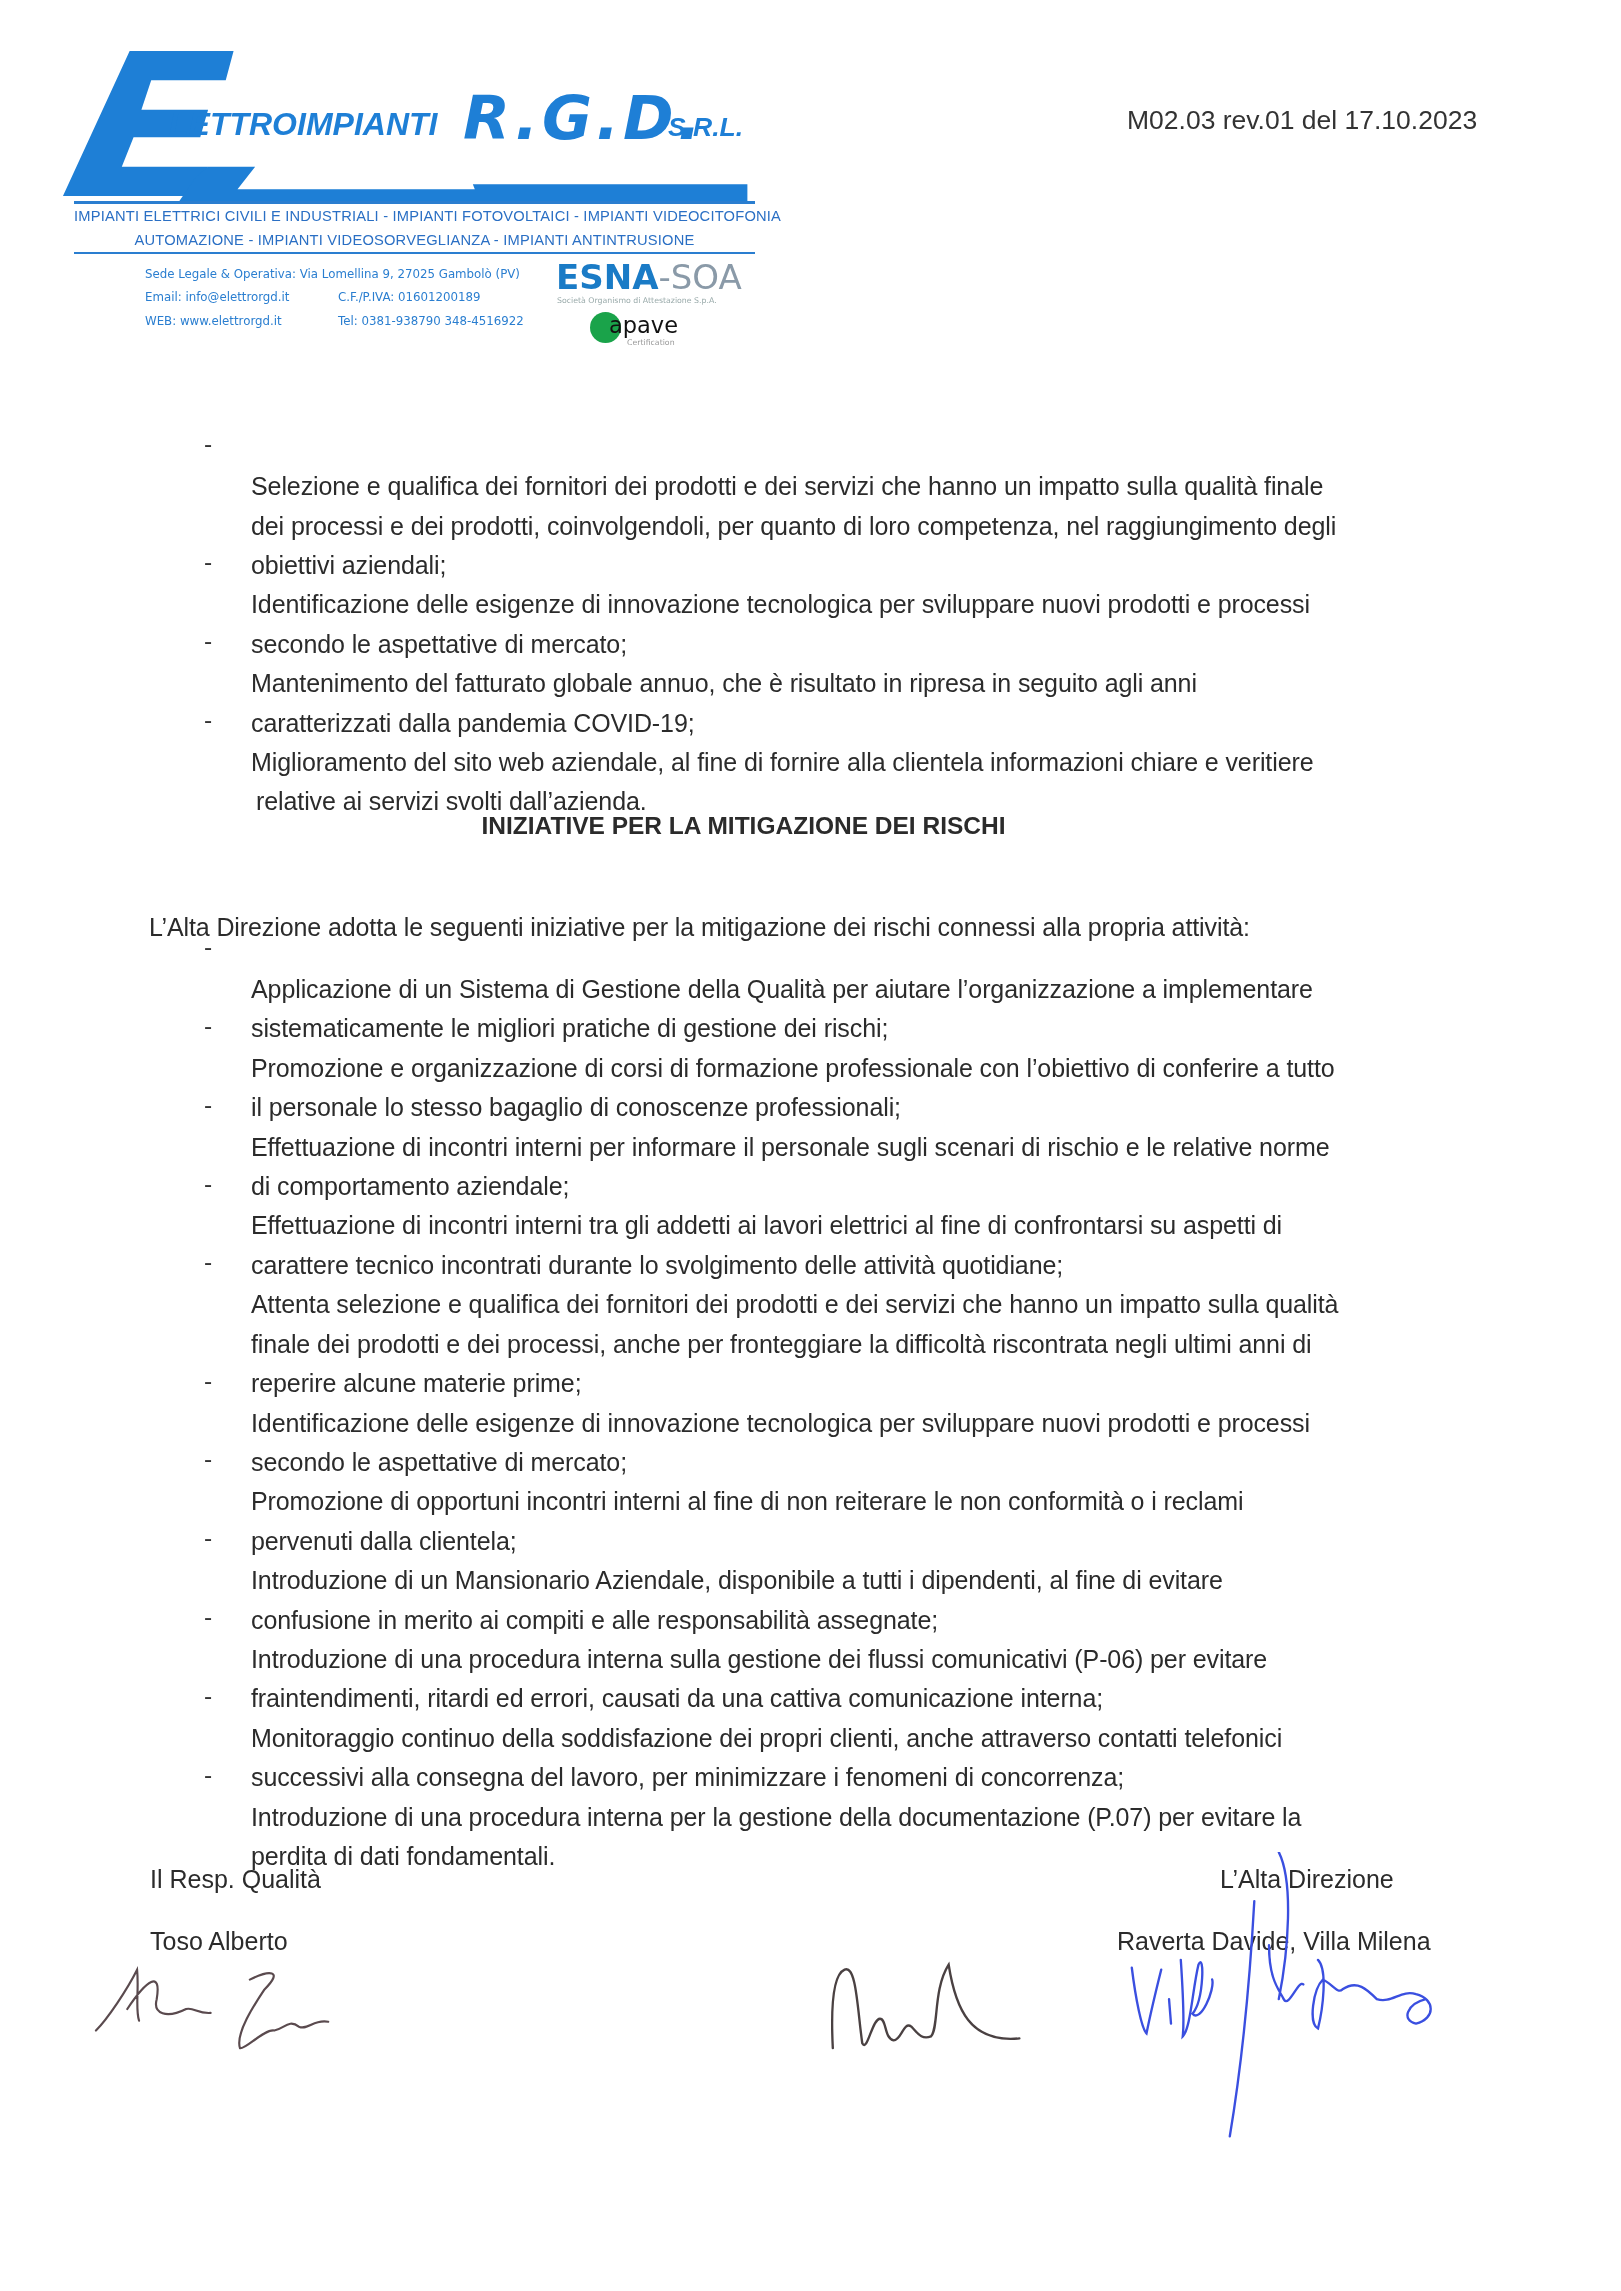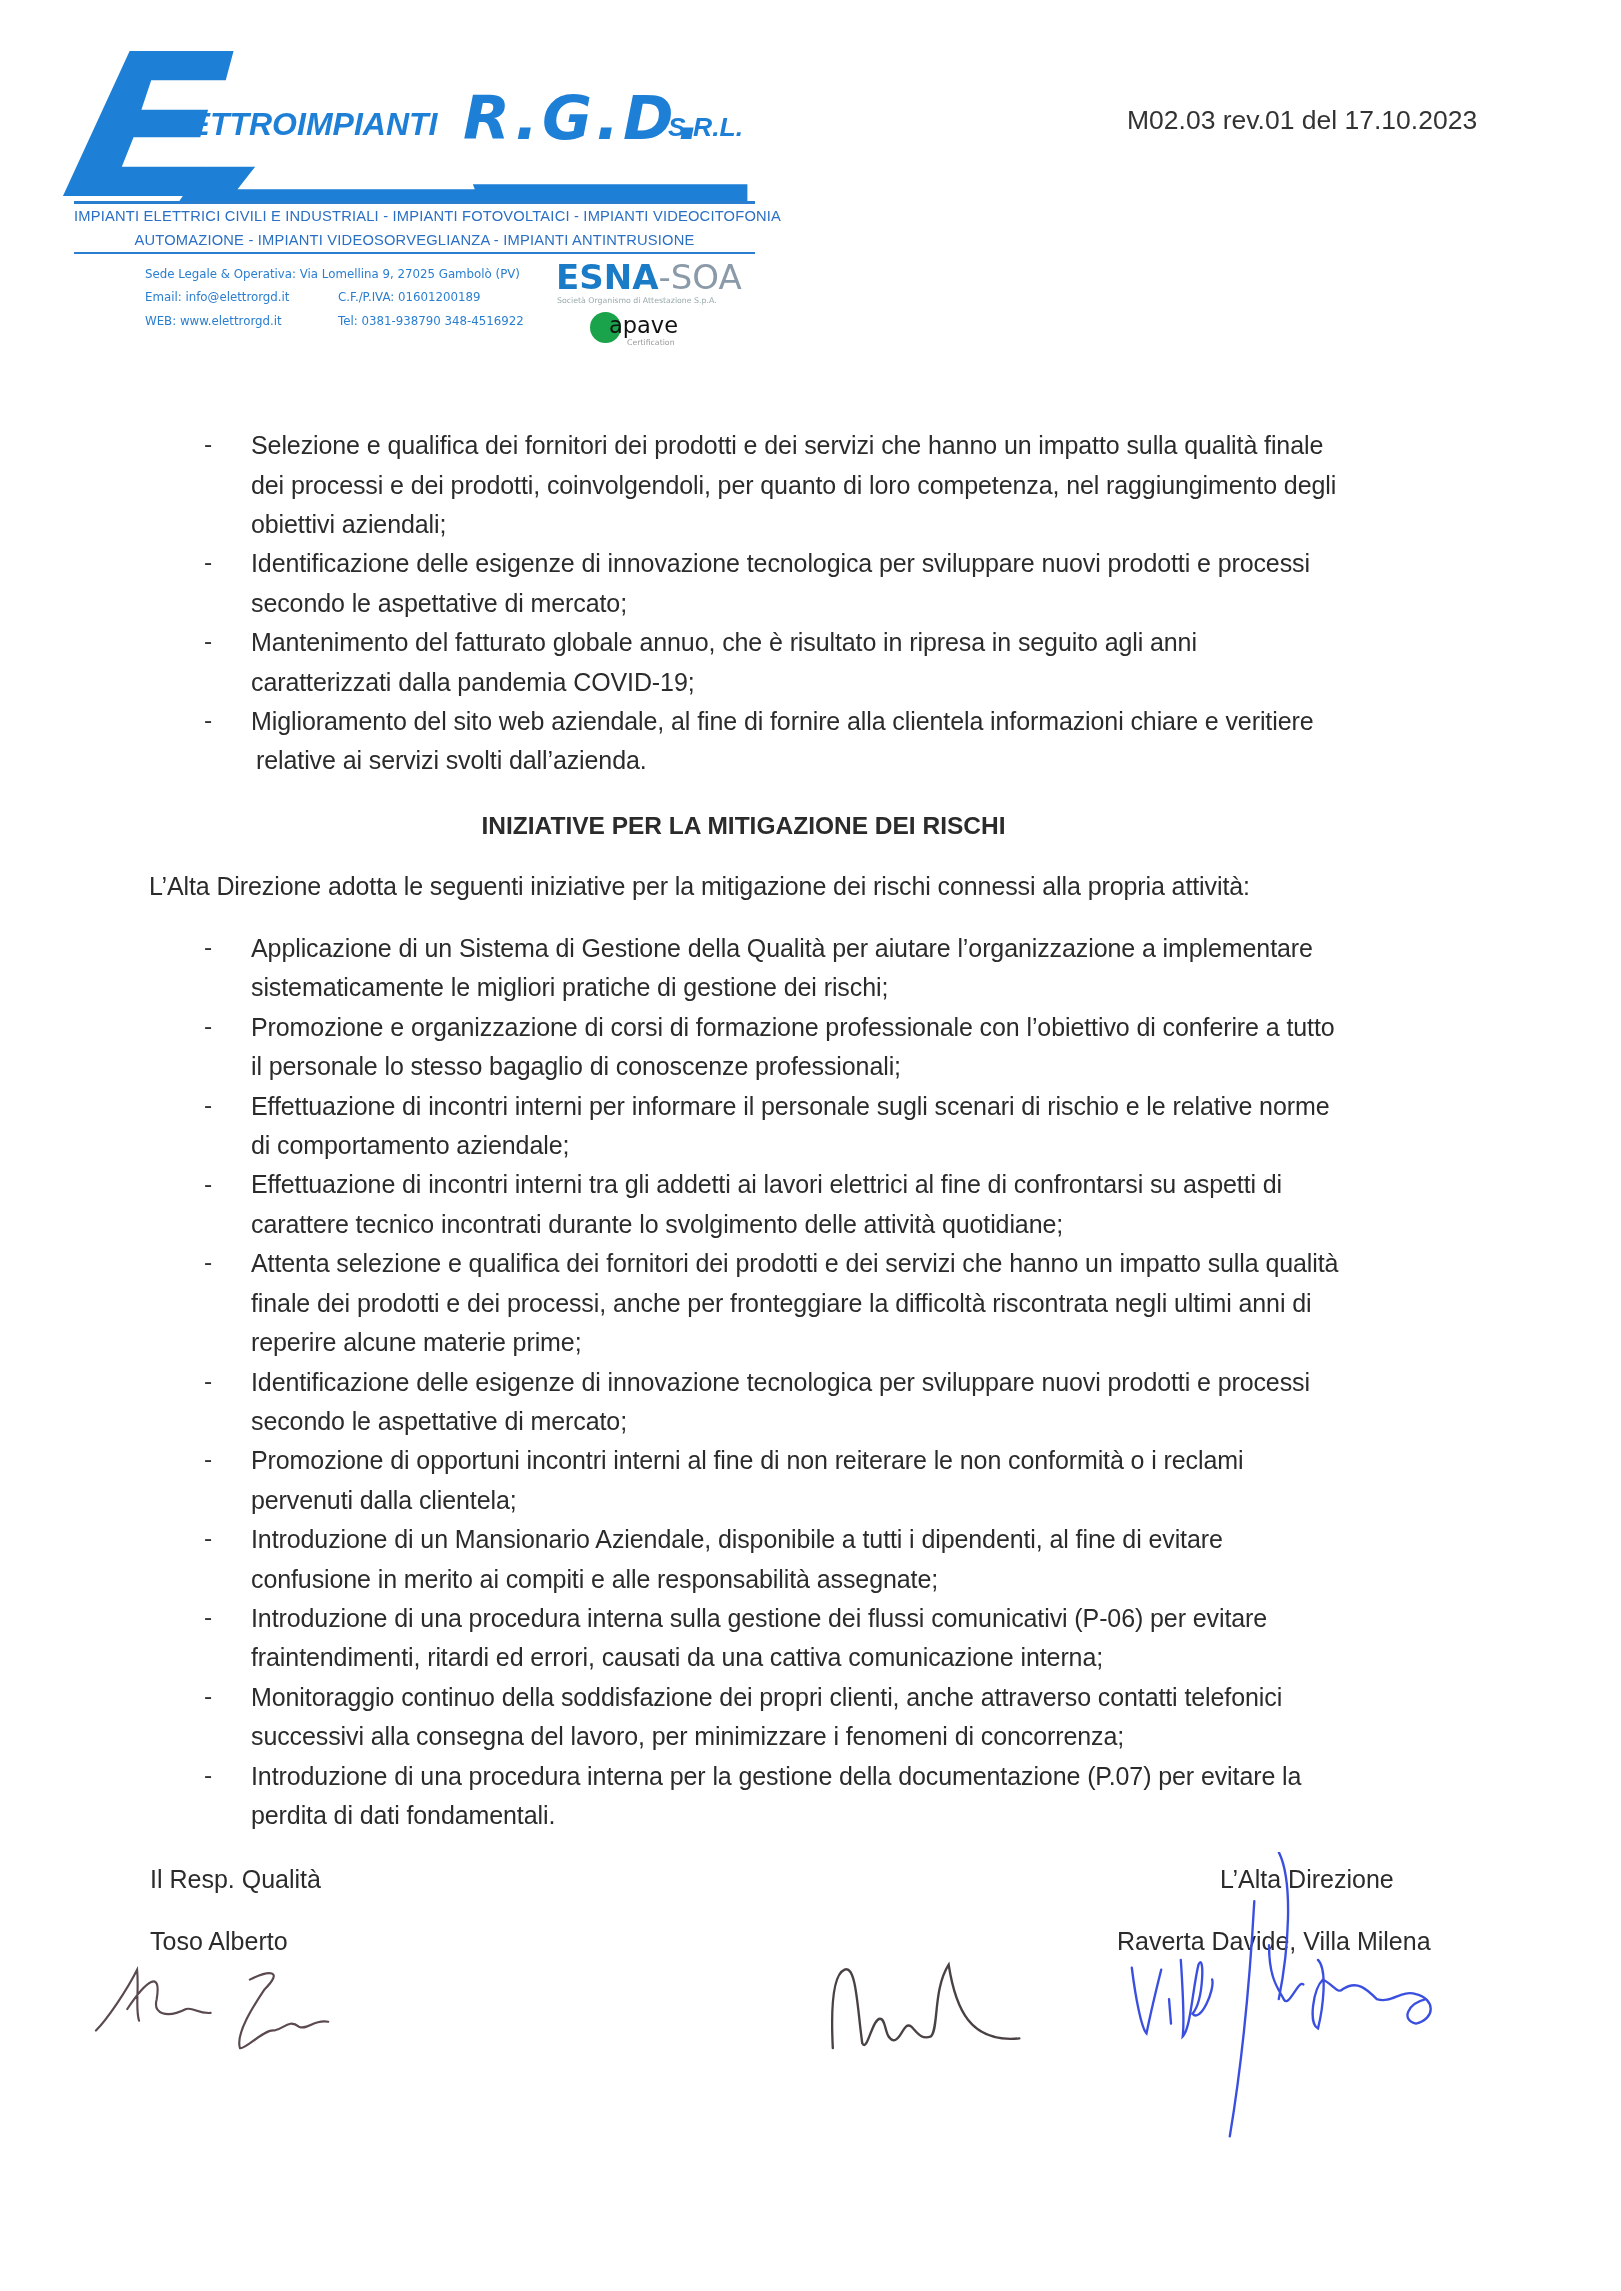--- a/index.html
+++ b/index.html
@@ -21,21 +21,21 @@
   .esna { position:absolute; left:556px; top:257px; font-family:"DejaVu Sans", sans-serif; font-size:34px; font-weight:bold; }
   .esna .a { color:#1a7bc6; } .esna .b { color:#8a9aa8; font-weight:normal; }
   .esna-sub { position:absolute; left:557px; top:296px; color:#9aa; font-size:7.8px; font-family:"DejaVu Sans", sans-serif; white-space:nowrap; }
   .apave-dot { position:absolute; left:590px; top:312px; width:31px; height:31px; border-radius:50%; background:#1aa34a; }
   .apave { position:absolute; left:609px; top:312px; font-family:"DejaVu Sans", sans-serif; font-size:22.5px; color:#111; }
   .apave-sub { position:absolute; left:627px; top:338px; font-size:7.8px; color:#999; font-family:"DejaVu Sans", sans-serif; }
   .docref { position:absolute; left:1108px; top:105px; font-size:26.5px; color:#333; font-family:"Liberation Sans", sans-serif;margin-left:19px; }
 
   
   .body { position:absolute; left:0; top:0; width:1621px; }
-  .line { position:absolute; font-size:25px; color:#2b2b2b; white-space:nowrap; font-family:"Liberation Sans", sans-serif; letter-spacing:-0.1px; }
+  .line { position:absolute; font-size:25px; color:#2b2b2b; white-space:nowrap; font-family:"Liberation Sans", sans-serif; letter-spacing:-0.1px;margin-top:41px; }
   .dash { position:absolute; left:204px; font-size:24.5px; color:#333; }
   .heading { position:absolute; left:0; width:1487px; text-align:center; top:812px; font-size:24.5px; font-weight:bold; color:#2b2b2b; }
   .sig-label { position:absolute; font-size:25px; color:#2b2b2b; white-space:nowrap; }
 </style>
 </head>
 <body>
 
 <div>
   <svg id="logo-svg" class="abs" width="706" height="167" viewBox="0 0 720 170" style="left:61px;top:39px;">
 

